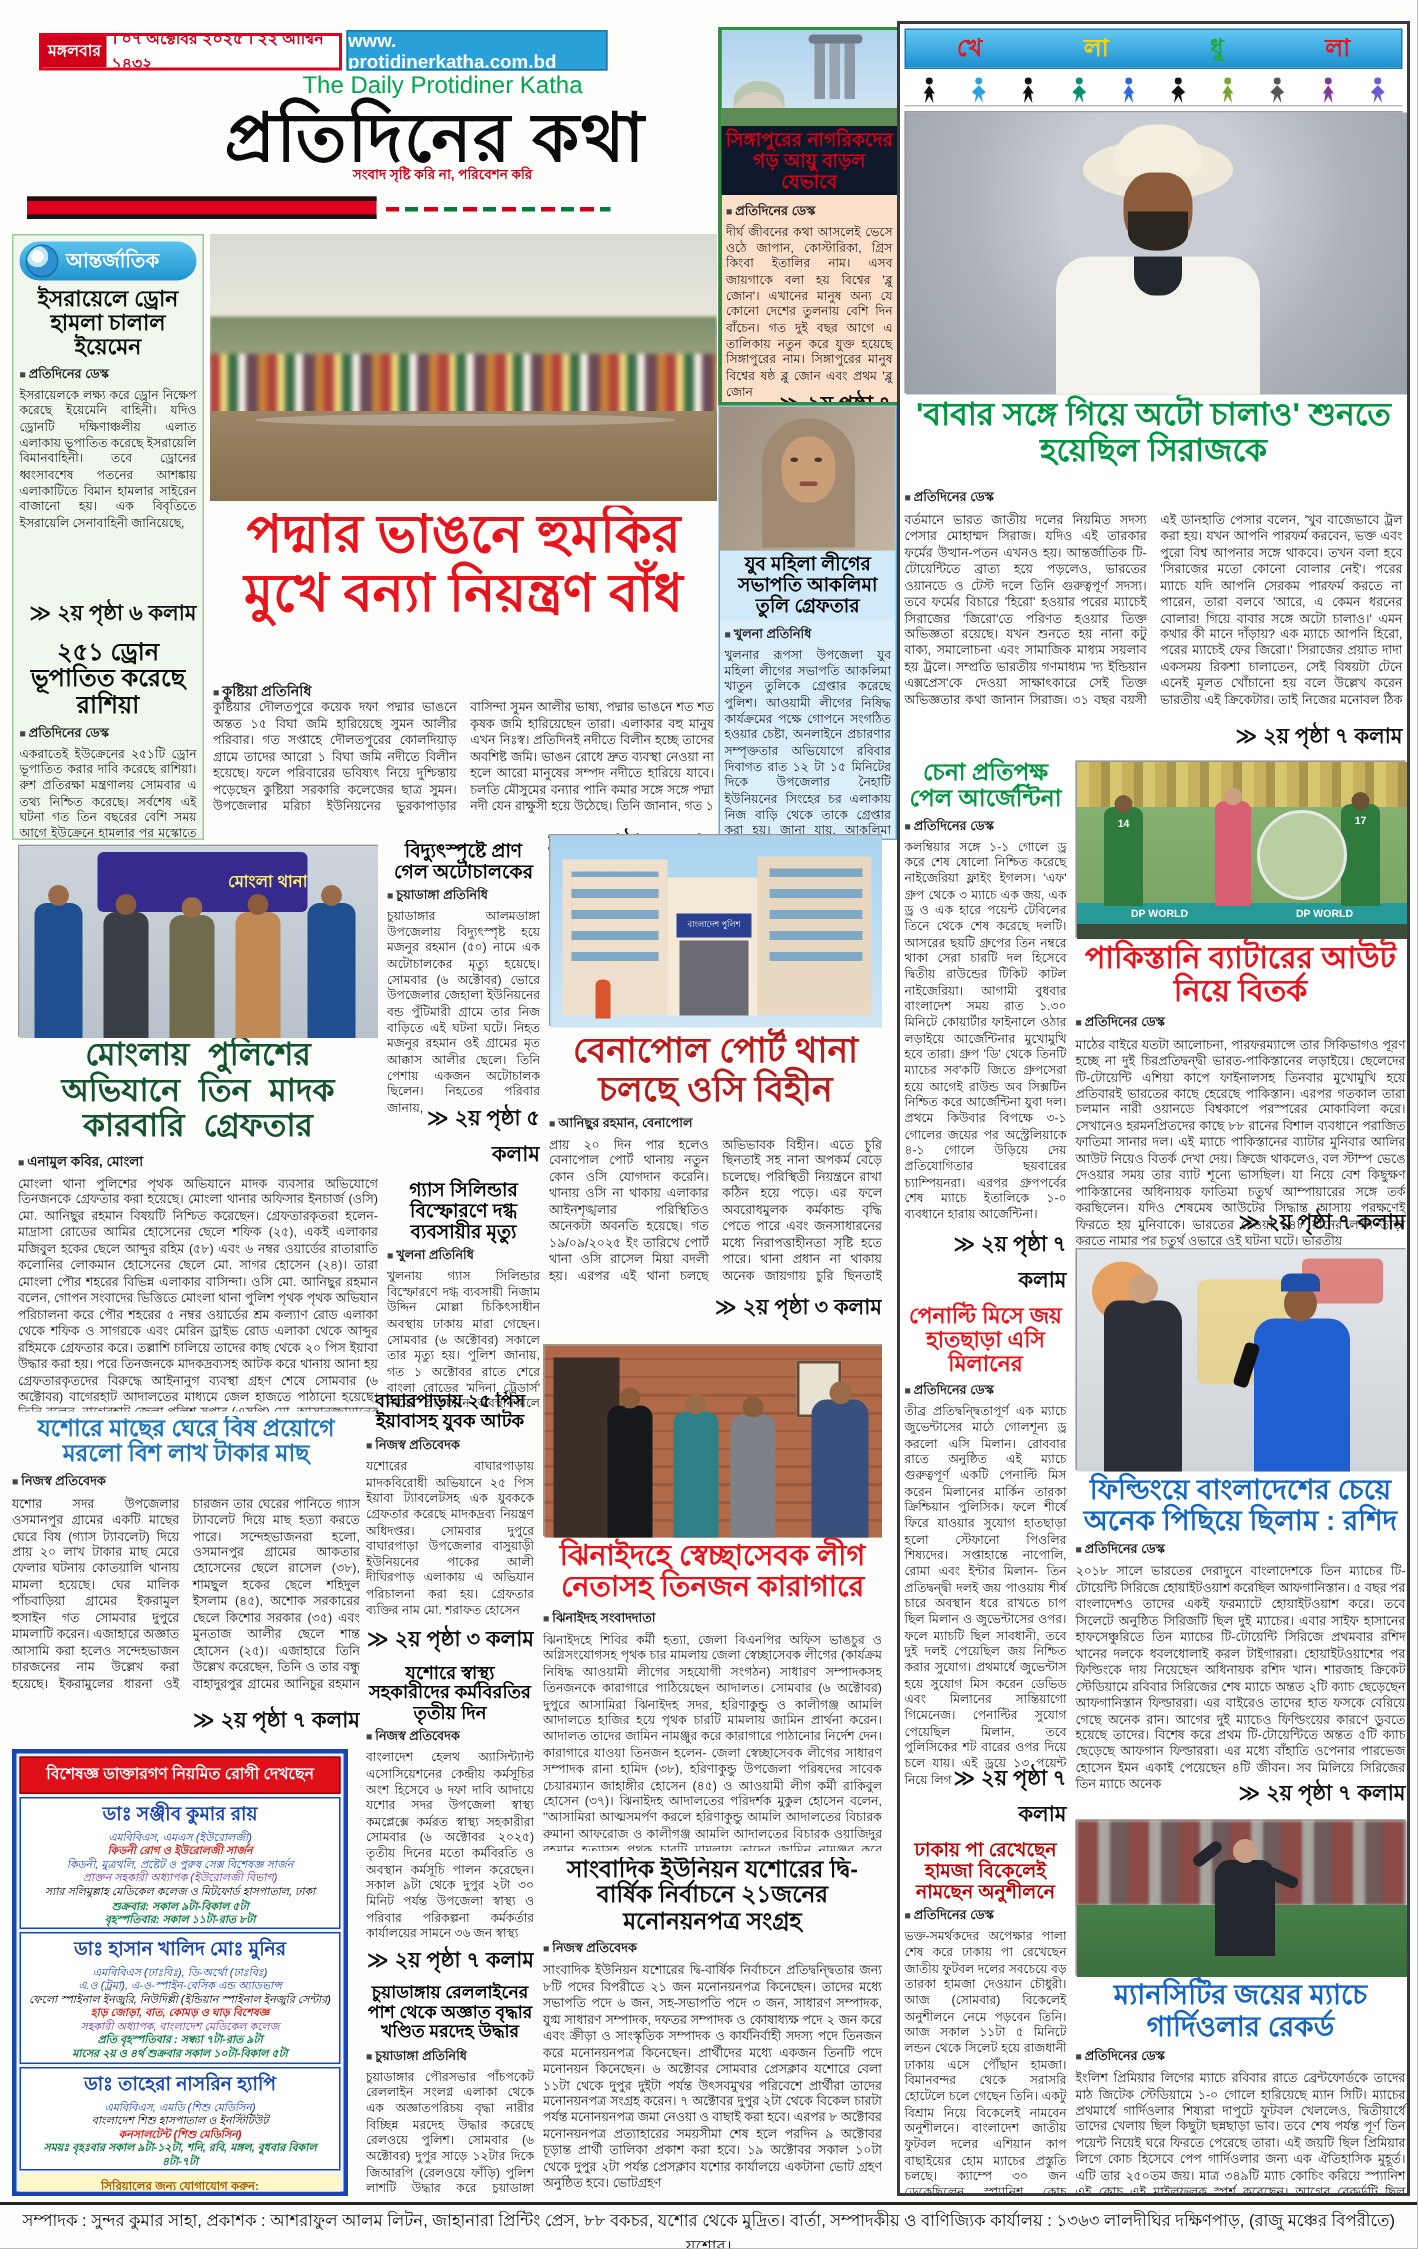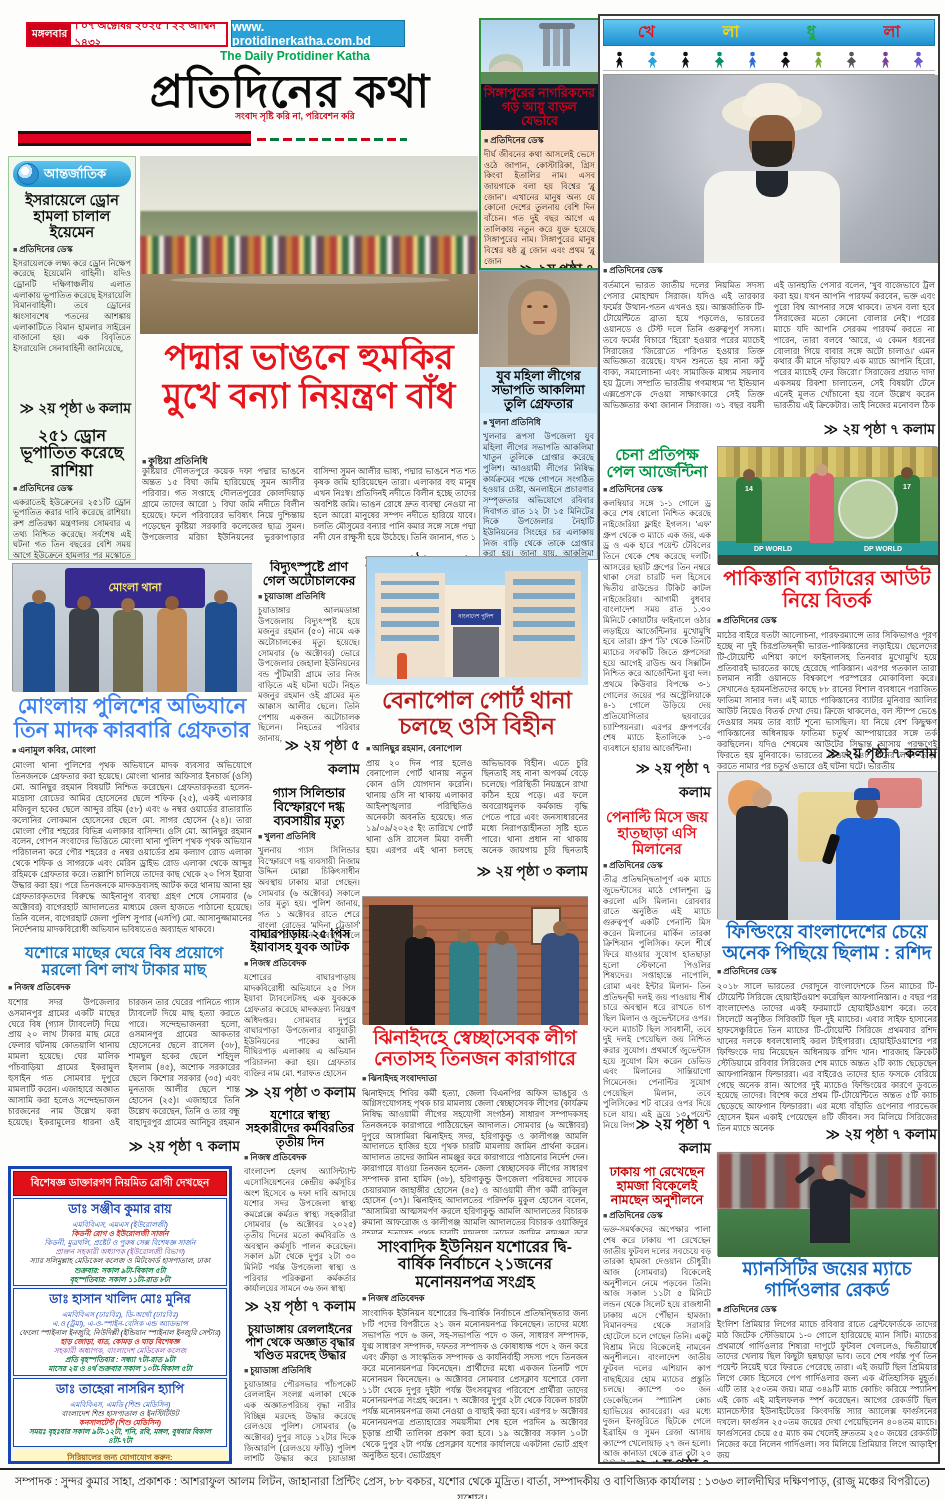--- a/index.html
+++ b/index.html
@@ -12,21 +12,21 @@
   .bd{font-size:8.4px;line-height:1.3;text-align:justify;color:#1a1a1a;}
   .cont{font-size:14px;font-weight:bold;text-align:right;color:#111;}
   .cont::before{content:"≫ ";}
   .cols2{column-count:2;column-gap:9px;}
   
   .datebox{left:26px;top:22px;width:198px;height:21px;border:2px solid #e00020;display:flex;align-items:center;
            font-size:10.5px;font-weight:bold;color:#d00018;background:#fff;}
   .datebox .day{background:#d00018;color:#fff;padding:2px 4px;margin-right:3px;height:100%;display:flex;align-items:center;}
   .webbox{left:231px;top:20px;width:172px;height:25px;background:#2aa0d8;border:1px solid #17749f;color:#fff;
           display:flex;align-items:center;justify-content:center;font-size:12.5px;font-weight:bold;}
-  .engtitle{left:140px;top:49px;width:310px;text-align:center;color:#00a651;font-size:12px;font-weight:bold;}
+  .engtitle{left:140px;top:49px;width:310px;text-align:center;color:#00a651;font-size:16px;font-weight:normal;}
   .logo{left:30px;top:57px;width:520px;text-align:center;font-size:45px;font-weight:900;color:#0b0b0b;letter-spacing:1px;}
   .tagline{left:140px;top:109px;width:310px;text-align:center;color:#d00018;font-size:9px;font-weight:bold;}
   .redbar{left:18px;top:131px;width:233px;height:9px;background:#e00020;border-top:3px solid #151515;border-bottom:3px solid #151515;}
   .dashline{left:257px;top:138px;width:150px;height:3px;
             background:repeating-linear-gradient(90deg,#d00018 0 9px,#fff 9px 13px,#067a3c 13px 22px,#fff 22px 26px);}
   
   .intlbox{left:8px;top:156px;width:128px;height:404px;background:#f0f7ec;border:1.5px solid #9bc79b;padding:4px;box-sizing:border-box;}
   .badge{height:26px;background:linear-gradient(#5cc3ee,#1f95cf);border-radius:14px;color:#fff;display:flex;align-items:center;
          font-size:13px;font-weight:bold;padding-left:4px;}
   .globe{width:20px;height:20px;border-radius:50%;margin-right:5px;flex:0 0 20px;
@@ -185,20 +185,21 @@
 
     <div class="ph" style="width:100%;height:188px;margin-top:3px;border:1px solid #999;box-sizing:border-box;">
       <div class="abs" style="left:0;top:0;width:336px;height:188px;background:radial-gradient(circle at 50% 30%,#c9ccd2 0 30%,#aeb3ba 60%,#9aa0a8 100%);"></div>
       <div class="abs" style="left:118px;top:18px;width:100px;height:40px;background:#efe9da;border-radius:50%;"></div>
       <div class="abs" style="left:138px;top:8px;width:60px;height:34px;background:#f3eee0;border-radius:28px 28px 8px 8px;"></div>
       <div class="abs" style="left:145px;top:40px;width:46px;height:52px;background:#8a5c3c;border-radius:40% 40% 48% 48%;"></div>
       <div class="abs" style="left:148px;top:66px;width:40px;height:26px;background:#2c2620;border-radius:0 0 45% 45%;"></div>
       <div class="abs" style="left:100px;top:96px;width:136px;height:92px;background:#f4f2ec;border-radius:22px 22px 0 0;"></div>
       <div class="abs" style="left:152px;top:96px;width:32px;height:26px;background:#23282e;border-radius:0 0 14px 14px;"></div>
     </div>
+    <div class="hl" style="font-size:21px;color:#009540;height:58px;margin-top:3px;">'বাবার সঙ্গে গিয়ে অটো চালাও' শুনতে হয়েছিল সিরাজকে</div>
     <div class="by">প্রতিদিনের ডেস্ক</div>
     <div class="bd cols2" style="height:138px;">বর্তমানে ভারত জাতীয় দলের নিয়মিত সদস্য পেসার মোহাম্মদ সিরাজ। যদিও এই তারকার ফর্মের উত্থান-পতন এখনও হয়। আন্তর্জাতিক টি-টোয়েন্টিতে ব্রাত্য হয়ে পড়লেও, ভারতের ওয়ানডে ও টেস্ট দলে তিনি গুরুত্বপূর্ণ সদস্য। তবে ফর্মের বিচারে 'হিরো' হওয়ার পরের ম্যাচেই সিরাজের 'জিরো'তে পরিণত হওয়ার তিক্ত অভিজ্ঞতা রয়েছে। যখন শুনতে হয় নানা কটু বাক্য, সমালোচনা এবং সামাজিক মাধ্যম সয়লাব হয় ট্রলে। সম্প্রতি ভারতীয় গণমাধ্যম 'দ্য ইন্ডিয়ান এক্সপ্রেস'কে দেওয়া সাক্ষাৎকারে সেই তিক্ত অভিজ্ঞতার কথা জানান সিরাজ। ৩১ বছর বয়সী এই ডানহাতি পেসার বলেন, 'খুব বাজেভাবে ট্রল করা হয়। যখন আপনি পারফর্ম করবেন, ভক্ত এবং পুরো বিশ্ব আপনার সঙ্গে থাকবে। তখন বলা হবে 'সিরাজের মতো কোনো বোলার নেই'। পরের ম্যাচে যদি আপনি সেরকম পারফর্ম করতে না পারেন, তারা বলবে 'আরে, এ কেমন ধরনের বোলার! গিয়ে বাবার সঙ্গে অটো চালাও।' এমন কথার কী মানে দাঁড়ায়? এক ম্যাচে আপনি হিরো, পরের ম্যাচেই ফের জিরো।' সিরাজের প্রয়াত দাদা একসময় রিকশা চালাতেন, সেই বিষয়টা টেনে এনেই মূলত খোঁচানো হয় বলে উল্লেখ করেন ভারতীয় এই ক্রিকেটার। তাই নিজের মনোবল ঠিক রাখতে বাইরের আলাপে মাথা ঘামানো বন্ধ করে দেন সিরাজ, 'মানুষ কত দ্রুত বদলে যায়! আমি সিদ্ধান্ত নিয়েছি বাইরের কোনো মতামত বা মূল্যায়ন আমার প্রয়োজন নেই। আমার সতীর্থ ও</div>
     <div class="cont">২য় পৃষ্ঠা ৭ কলাম</div>
 
     <div style="display:flex;gap:6px;margin-top:4px;">
 
       <div style="width:108px;flex:0 0 108px;">
         <div class="hl" style="font-size:15.5px;color:#009540;">চেনা প্রতিপক্ষ পেল আর্জেন্টিনা</div>
         <div class="by">প্রতিদিনের ডেস্ক</div>
         <div class="bd" style="height:258px;font-size:8.2px;">কলম্বিয়ার সঙ্গে ১-১ গোলে ড্র করে শেষ ষোলো নিশ্চিত করেছে নাইজেরিয়া ফ্লাইং ইগলস। 'এফ' গ্রুপ থেকে ৩ ম্যাচে এক জয়, এক ড্র ও এক হারে পয়েন্ট টেবিলের তিনে থেকে শেষ করেছে দলটি। আসরের ছয়টি গ্রুপের তিন নম্বরে থাকা সেরা চারটি দল হিসেবে দ্বিতীয় রাউন্ডের টিকিট কাটল নাইজেরিয়া। আগামী বুধবার বাংলাদেশ সময় রাত ১.৩০ মিনিটে কোয়ার্টার ফাইনালে ওঠার লড়াইয়ে আর্জেন্টিনার মুখোমুখি হবে তারা। গ্রুপ 'ডি' থেকে তিনটি ম্যাচের সব'কটি জিতে গ্রুপসেরা হয়ে আগেই রাউন্ড অব সিক্সটিন নিশ্চিত করে আর্জেন্টিনা যুবা দল। প্রথমে কিউবার বিপক্ষে ৩-১ গোলের জয়ের পর অস্ট্রেলিয়াকে ৪-১ গোলে উড়িয়ে দেয় প্রতিযোগিতার ছয়বারের চ্যাম্পিয়নরা। এরপর গ্রুপপর্বের শেষ ম্যাচে ইতালিকে ১-০ ব্যবধানে হারায় আর্জেন্টিনা।</div>
@@ -266,35 +267,35 @@
         <div class="by">প্রতিদিনের ডেস্ক</div>
         <div class="bd" style="height:116px;">ইংলিশ প্রিমিয়ার লিগের ম্যাচে রবিবার রাতে ব্রেন্টফোর্ডকে তাদের মাঠ জিটেক স্টেডিয়ামে ১-০ গোলে হারিয়েছে ম্যান সিটি। ম্যাচের প্রথমার্ধে গার্দিওলার শিষ্যরা দাপুটে ফুটবল খেললেও, দ্বিতীয়ার্ধে তাদের খেলায় ছিল কিছুটা ছন্নছাড়া ভাব। তবে শেষ পর্যন্ত পূর্ণ তিন পয়েন্ট নিয়েই ঘরে ফিরতে পেরেছে তারা। এই জয়টি ছিল প্রিমিয়ার লিগে কোচ হিসেবে পেপ গার্দিওলার জন্য এক ঐতিহাসিক মুহূর্ত। এটি তার ২৫০তম জয়। মাত্র ৩৪৯টি ম্যাচ কোচিং করিয়ে স্প্যানিশ এই কোচ এই মাইলফলক স্পর্শ করেছেন। আগের রেকর্ডটি ছিল ম্যানচেস্টার ইউনাইটেডের কিংবদন্তি স্যার অ্যালেক্স ফার্গুসনের দখলে। ফার্গুসন ২৫০তম জয়ের দেখা পেয়েছিলেন ৪০৪তম ম্যাচে। ফার্গুসনের চেয়ে ৫৫ ম্যাচ কম খেলেই দ্রুততম ২৫০ জয়ের রেকর্ডটি নিজের করে নিলেন গার্দিওলা। সব মিলিয়ে প্রিমিয়ার লিগে আড়াইশ জয়</div>
 
       </div>
     </div>
   </div>
 
   <div class="abs" style="left:12px;top:563px;width:240px;height:378px;">
     <div class="ph" style="width:100%;height:128px;border:1px solid #999;box-sizing:border-box;">
       <div class="abs" style="left:0;top:0;width:240px;height:128px;background:linear-gradient(#cdd5dc,#b9c2ca);"></div>
-      <div class="abs" style="left:52px;top:4px;width:140px;height:40px;background:#372a8f;border-radius:4px;display:flex;align-items:center;justify-content:center;">
+      <div class="abs" style="left:52px;top:4px;width:140px;height:40px;background:#372a8f;border-radius:4px;display:flex;align-items:center;justify-content:flex-end;">
         <span style="color:#ffef6a;font-size:11px;font-weight:bold;">মোংলা থানা</span>
       </div>
       <div class="fig" style="left:10px;top:38px;width:32px;height:90px;background:#1f4f8f;border-radius:8px 8px 0 0;"></div>
       <div class="head" style="left:19px;top:26px;width:14px;height:14px;background:#9a6b48;"></div>
       <div class="fig" style="left:56px;top:44px;width:30px;height:84px;background:#3a3f45;border-radius:8px 8px 0 0;"></div>
       <div class="head" style="left:64px;top:32px;width:14px;height:14px;background:#8a5c3c;"></div>
       <div class="fig" style="left:100px;top:46px;width:30px;height:82px;background:#6e6b4e;border-radius:8px 8px 0 0;"></div>
       <div class="head" style="left:108px;top:34px;width:14px;height:14px;background:#9a6b48;"></div>
       <div class="fig" style="left:144px;top:44px;width:30px;height:84px;background:#c08a56;border-radius:8px 8px 0 0;"></div>
       <div class="head" style="left:152px;top:32px;width:14px;height:14px;background:#8a5c3c;"></div>
       <div class="fig" style="left:192px;top:38px;width:32px;height:90px;background:#1f4f8f;border-radius:8px 8px 0 0;"></div>
       <div class="head" style="left:201px;top:26px;width:14px;height:14px;background:#9a6b48;"></div>
     </div>
-    <div class="hl" style="font-size:21px;color:#3b82f6;margin-top:3px;">মোংলায় পুলিশের অভিযানে তিন মাদক কারবারি গ্রেফতার</div>
+    <div class="hl" style="font-size:21px;color:#14532d;margin-top:3px;font-family:Liberation Mono, monospace;">মোংলায় পুলিশের অভিযানে তিন মাদক কারবারি গ্রেফতার</div>
     <div class="by" style="font-size:9px;">এনামুল কবির, মোংলা</div>
     <div class="bd" style="height:178px;">মোংলা থানা পুলিশের পৃথক অভিযানে মাদক ব্যবসার অভিযোগে তিনজনকে গ্রেফতার করা হয়েছে। মোংলা থানার অফিসার ইনচার্জ (ওসি) মো. আনিছুর রহমান বিষয়টি নিশ্চিত করেছেন। গ্রেফতারকৃতরা হলেন- মাদ্রাসা রোডের আমির হোসেনের ছেলে শফিক (২৫), একই এলাকার মজিবুল হকের ছেলে আব্দুর রহিম (৫৮) এবং ৬ নম্বর ওয়ার্ডের রাতারাতি কলোনির লোকমান হোসেনের ছেলে মো. সাগর হোসেন (২৪)। তারা মোংলা পৌর শহরের বিভিন্ন এলাকার বাসিন্দা। ওসি মো. আনিছুর রহমান বলেন, গোপন সংবাদের ভিত্তিতে মোংলা থানা পুলিশ পৃথক পৃথক অভিযান পরিচালনা করে পৌর শহরের ৫ নম্বর ওয়ার্ডের শ্রম কল্যাণ রোড এলাকা থেকে শফিক ও সাগরকে এবং মেরিন ড্রাইভ রোড এলাকা থেকে আব্দুর রহিমকে গ্রেফতার করে। তল্লাশি চালিয়ে তাদের কাছ থেকে ২০ পিস ইয়াবা উদ্ধার করা হয়। পরে তিনজনকে মাদকদ্রব্যসহ আটক করে থানায় আনা হয় গ্রেফতারকৃতদের বিরুদ্ধে আইনানুগ ব্যবস্থা গ্রহণ শেষে সোমবার (৬ অক্টোবর) বাগেরহাট আদালতের মাধ্যমে জেল হাজতে পাঠানো হয়েছে। তিনি বলেন, বাগেরহাট জেলা পুলিশ সুপার (এসপি) মো. আসানুজ্জামানের নির্দেশনায় মাদকবিরোধী অভিযান ভবিষ্যতেও অব্যাহত থাকবে।</div>
   </div>
 
   <div class="abs" style="left:258px;top:560px;width:102px;height:380px;">
     <div class="hl" style="font-size:12.5px;">বিদ্যুৎস্পৃষ্টে প্রাণ গেল অটোচালকের</div>
     <div class="by">চুয়াডাঙ্গা প্রতিনিধি</div>
     <div class="bd" style="height:128px;font-size:8.2px;">চুয়াডাঙ্গার আলমডাঙ্গা উপজেলায় বিদ্যুৎস্পৃষ্ট হয়ে মজনুর রহমান (৫০) নামে এক অটোচালকের মৃত্যু হয়েছে। সোমবার (৬ অক্টোবর) ভোরে উপজেলার জেহালা ইউনিয়নের বন্ড পুঁটিমারী গ্রামে তার নিজ বাড়িতে এই ঘটনা ঘটে। নিহত মজনুর রহমান ওই গ্রামের মৃত আক্কাস আলীর ছেলে। তিনি পেশায় একজন অটোচালক ছিলেন। নিহতের পরিবার জানায়,</div>
     <div class="cont">২য় পৃষ্ঠা ৫ কলাম</div>
     <div class="hl" style="font-size:12.5px;margin-top:4px;">গ্যাস সিলিন্ডার বিস্ফোরণে দগ্ধ ব্যবসায়ীর মৃত্যু</div>

